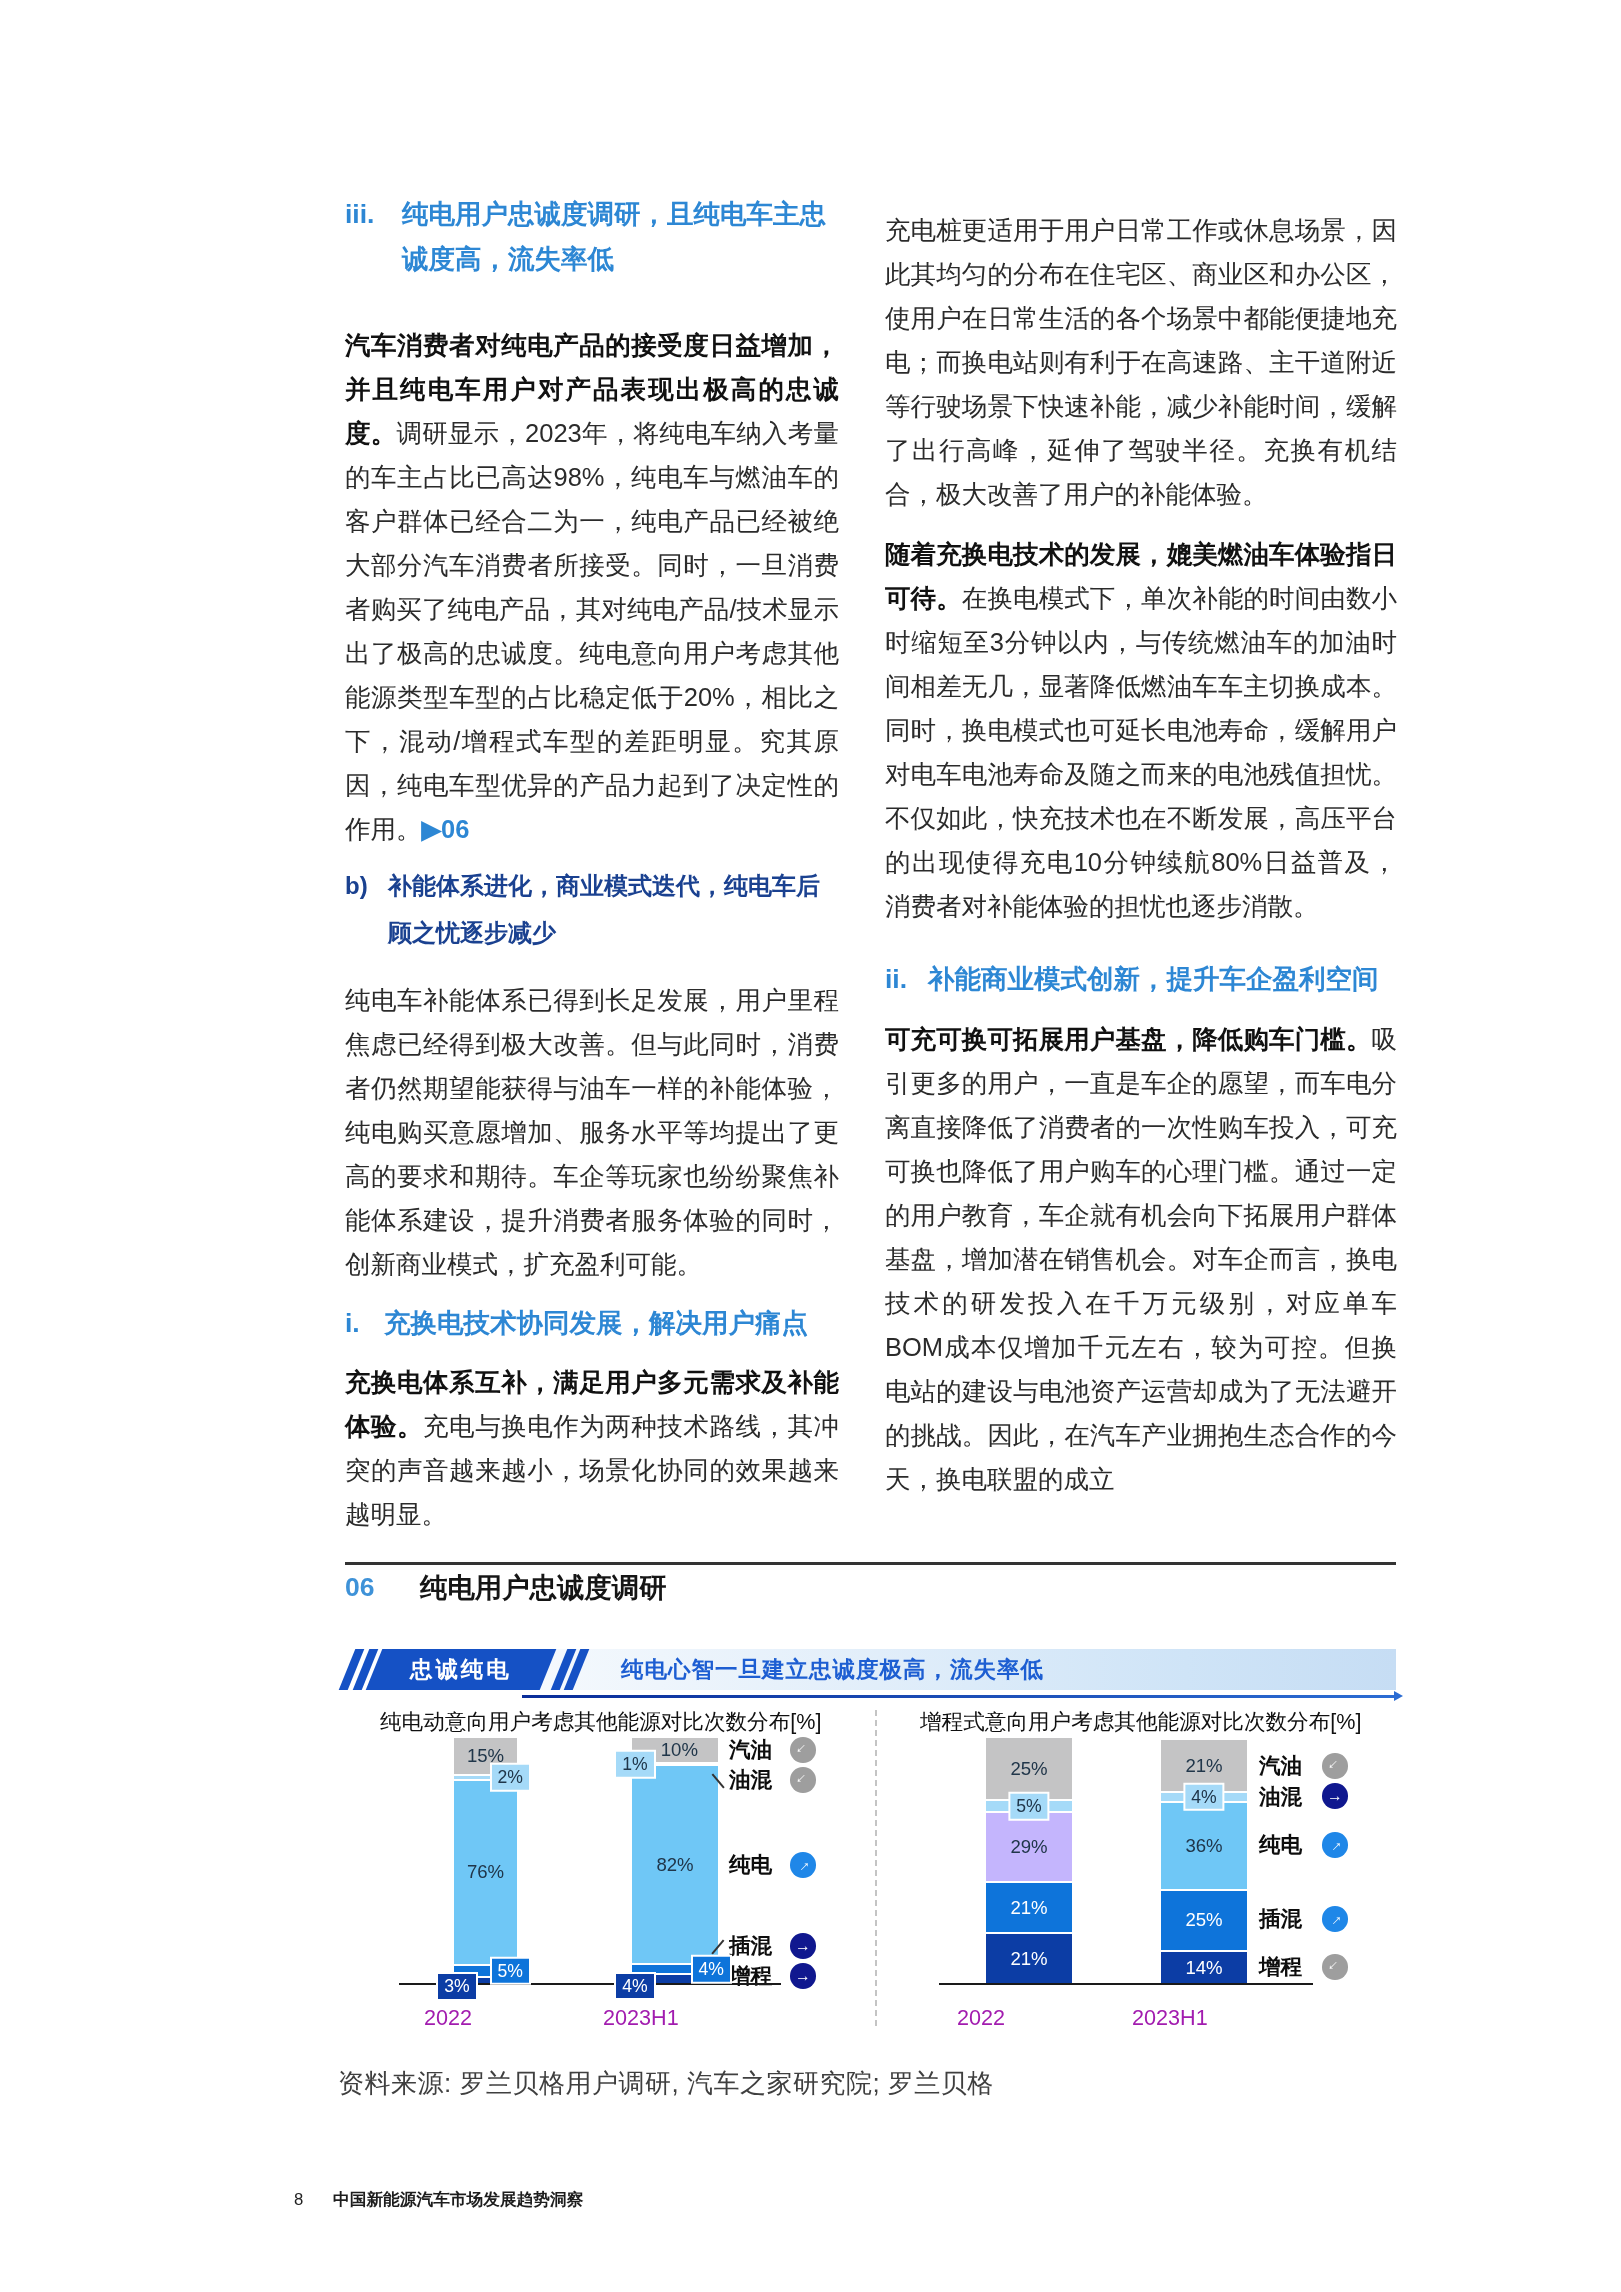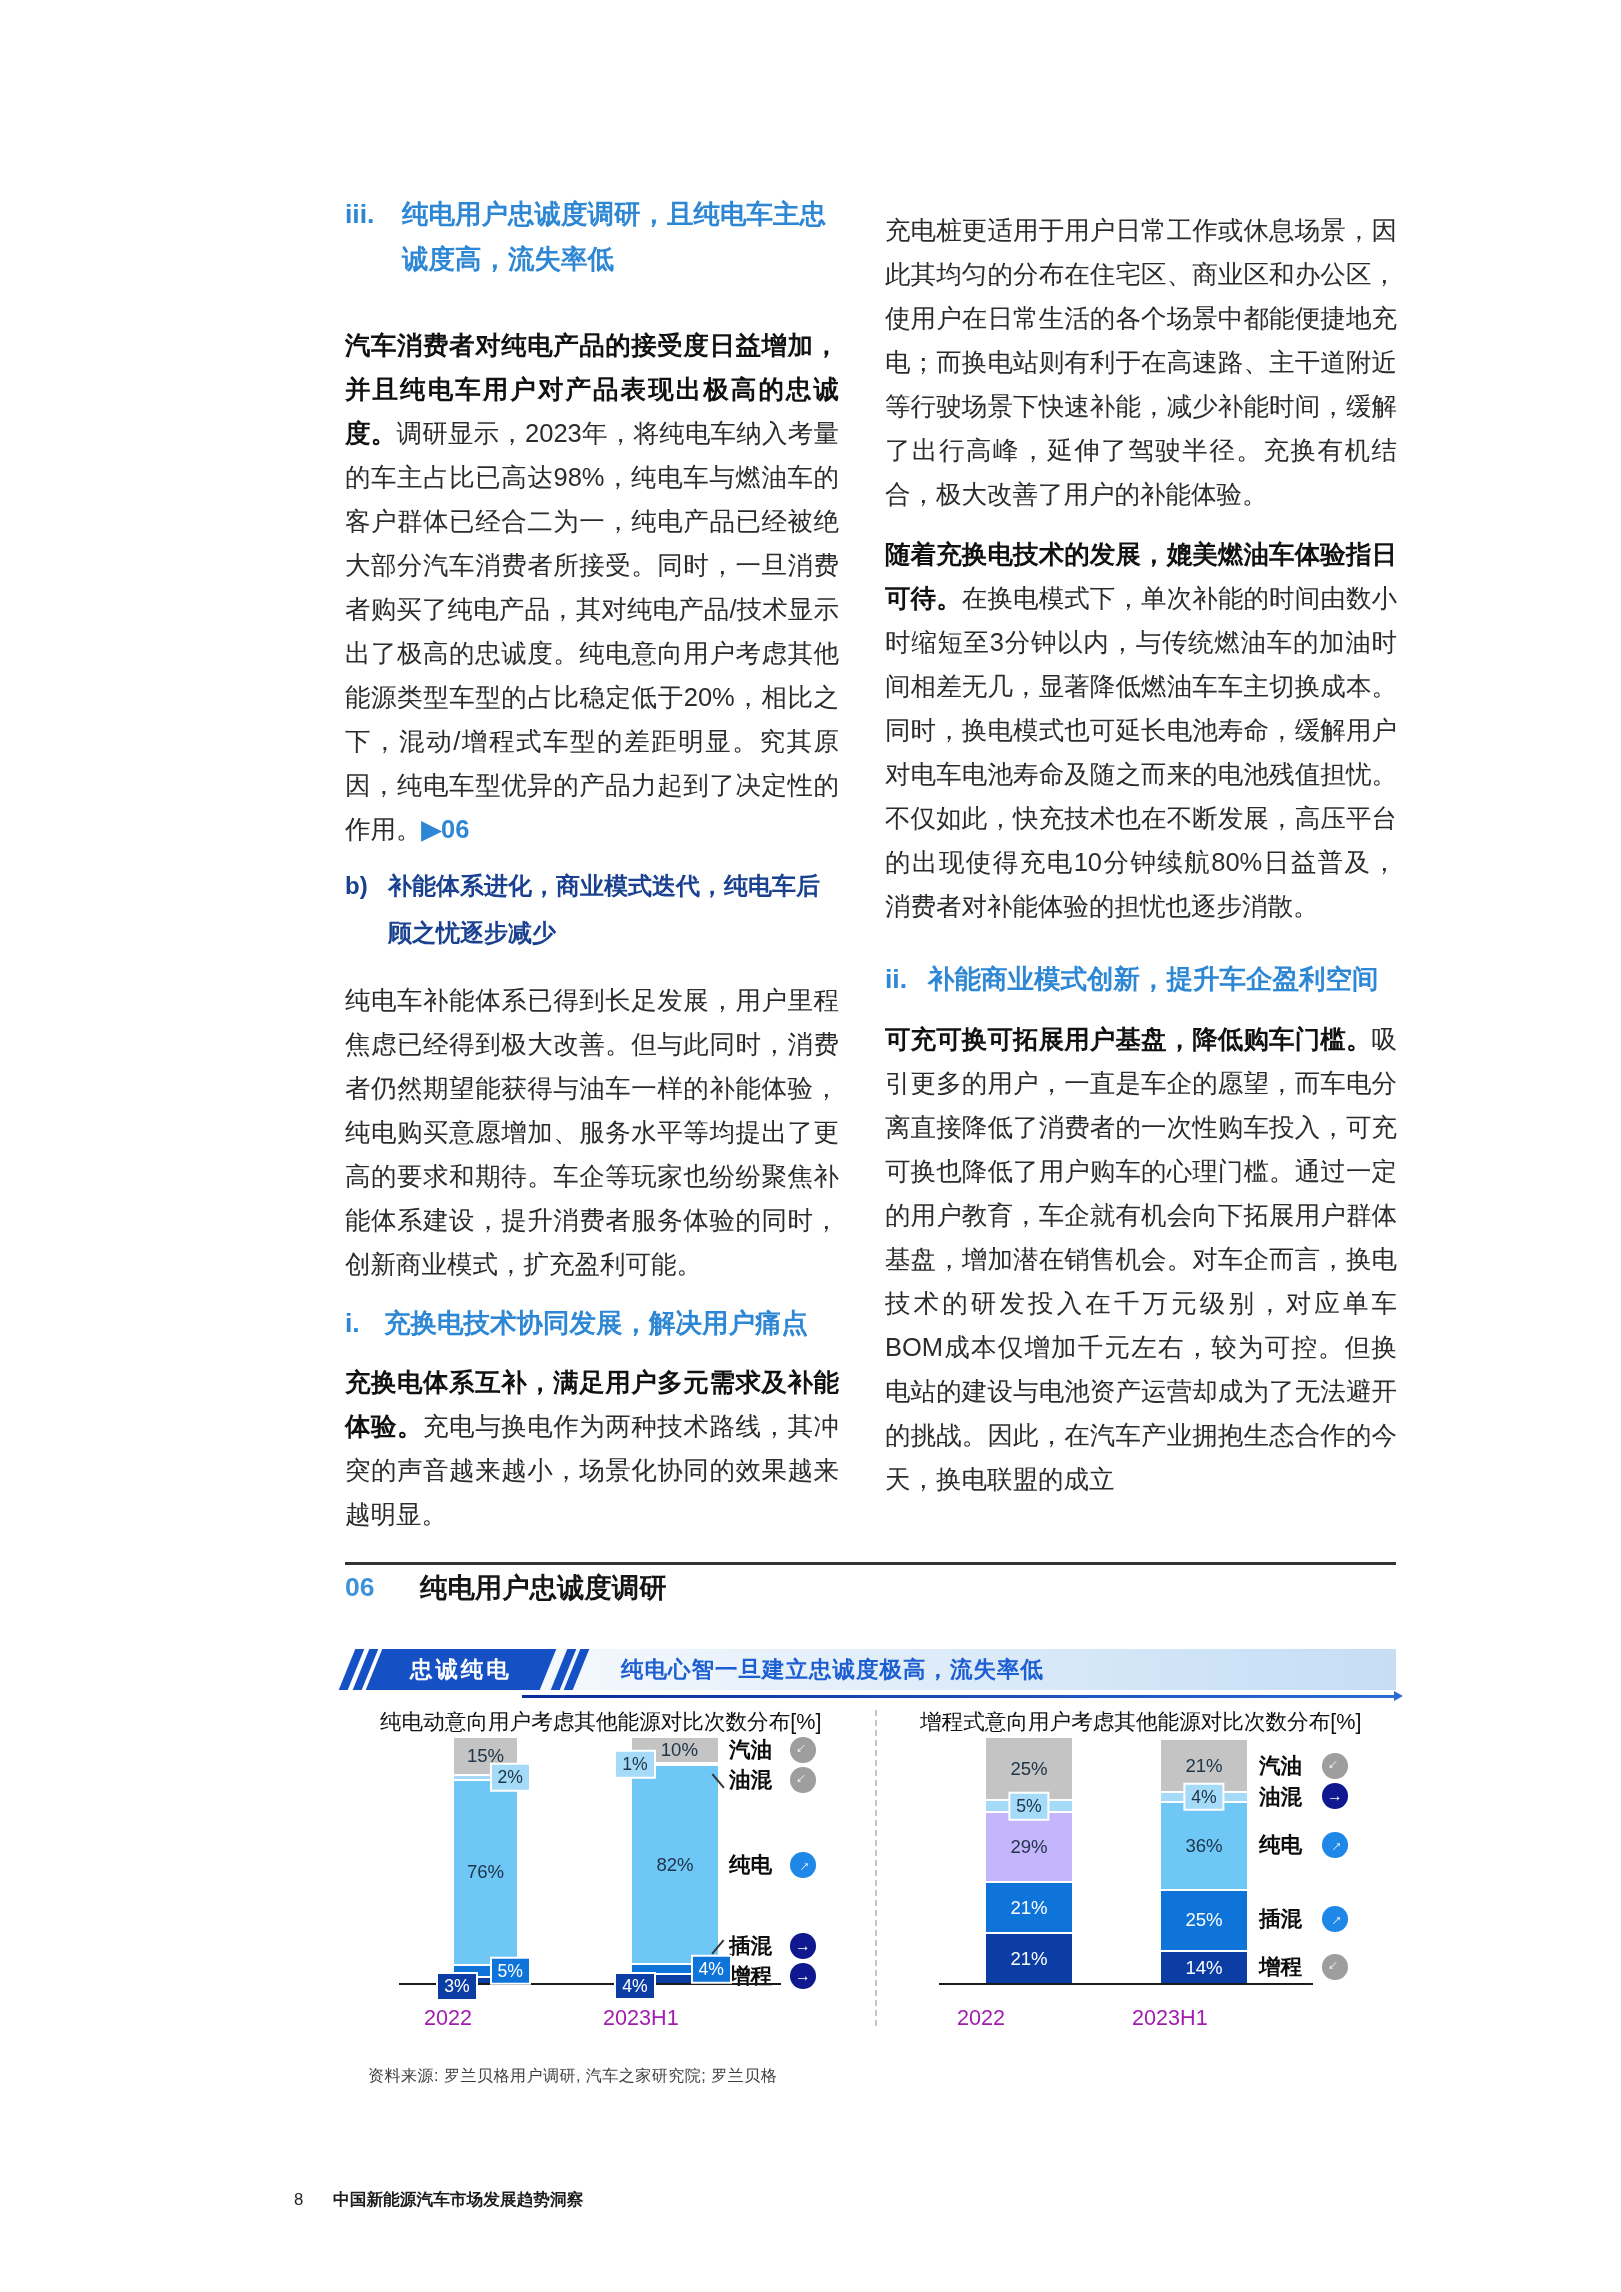--- a/index.html
+++ b/index.html
@@ -51,21 +51,21 @@
   .cat-label{position:absolute;font-size:21.6px;color:#a21caf;margin-top:12px;}
   .axis{position:absolute;height:2px;background:#1a1a1a;z-index:2;}
   .leg-label{position:absolute;font-size:21.6px;font-weight:bold;color:#0d0d0d;white-space:nowrap;}
   .leg-icon{position:absolute;width:25.5px;height:25.5px;border-radius:50%;display:flex;
             align-items:center;justify-content:center;}
   .leg-arrow{color:#fff;font-size:15.7px;font-weight:bold;display:block;}
   .leg-conn{position:absolute;width:2px;height:17.6px;background:#333;}
   .chart-sep{position:absolute;left:875px;top:1710px;height:316px;border-left:2px dashed #c4c4c4;}
 
   
-  .source{position:absolute;left:368px;top:2066px;font-size:16px;color:#3f3f3f;letter-spacing:0.5px;}
+  .source{position:absolute;left:338px;top:2066px;font-size:26px;color:#3f3f3f;letter-spacing:0.5px;}
   .footer{position:absolute;left:294px;top:2188px;font-size:16.7px;color:#222;display:flex;align-items:baseline;}
   .footer .num{width:39px;}
   .footer .ftitle{font-weight:600;color:#1d1d1d;}
 </style>
 </head>
 <body>
 
 <div class="page">
 
   <div id="col-left">

